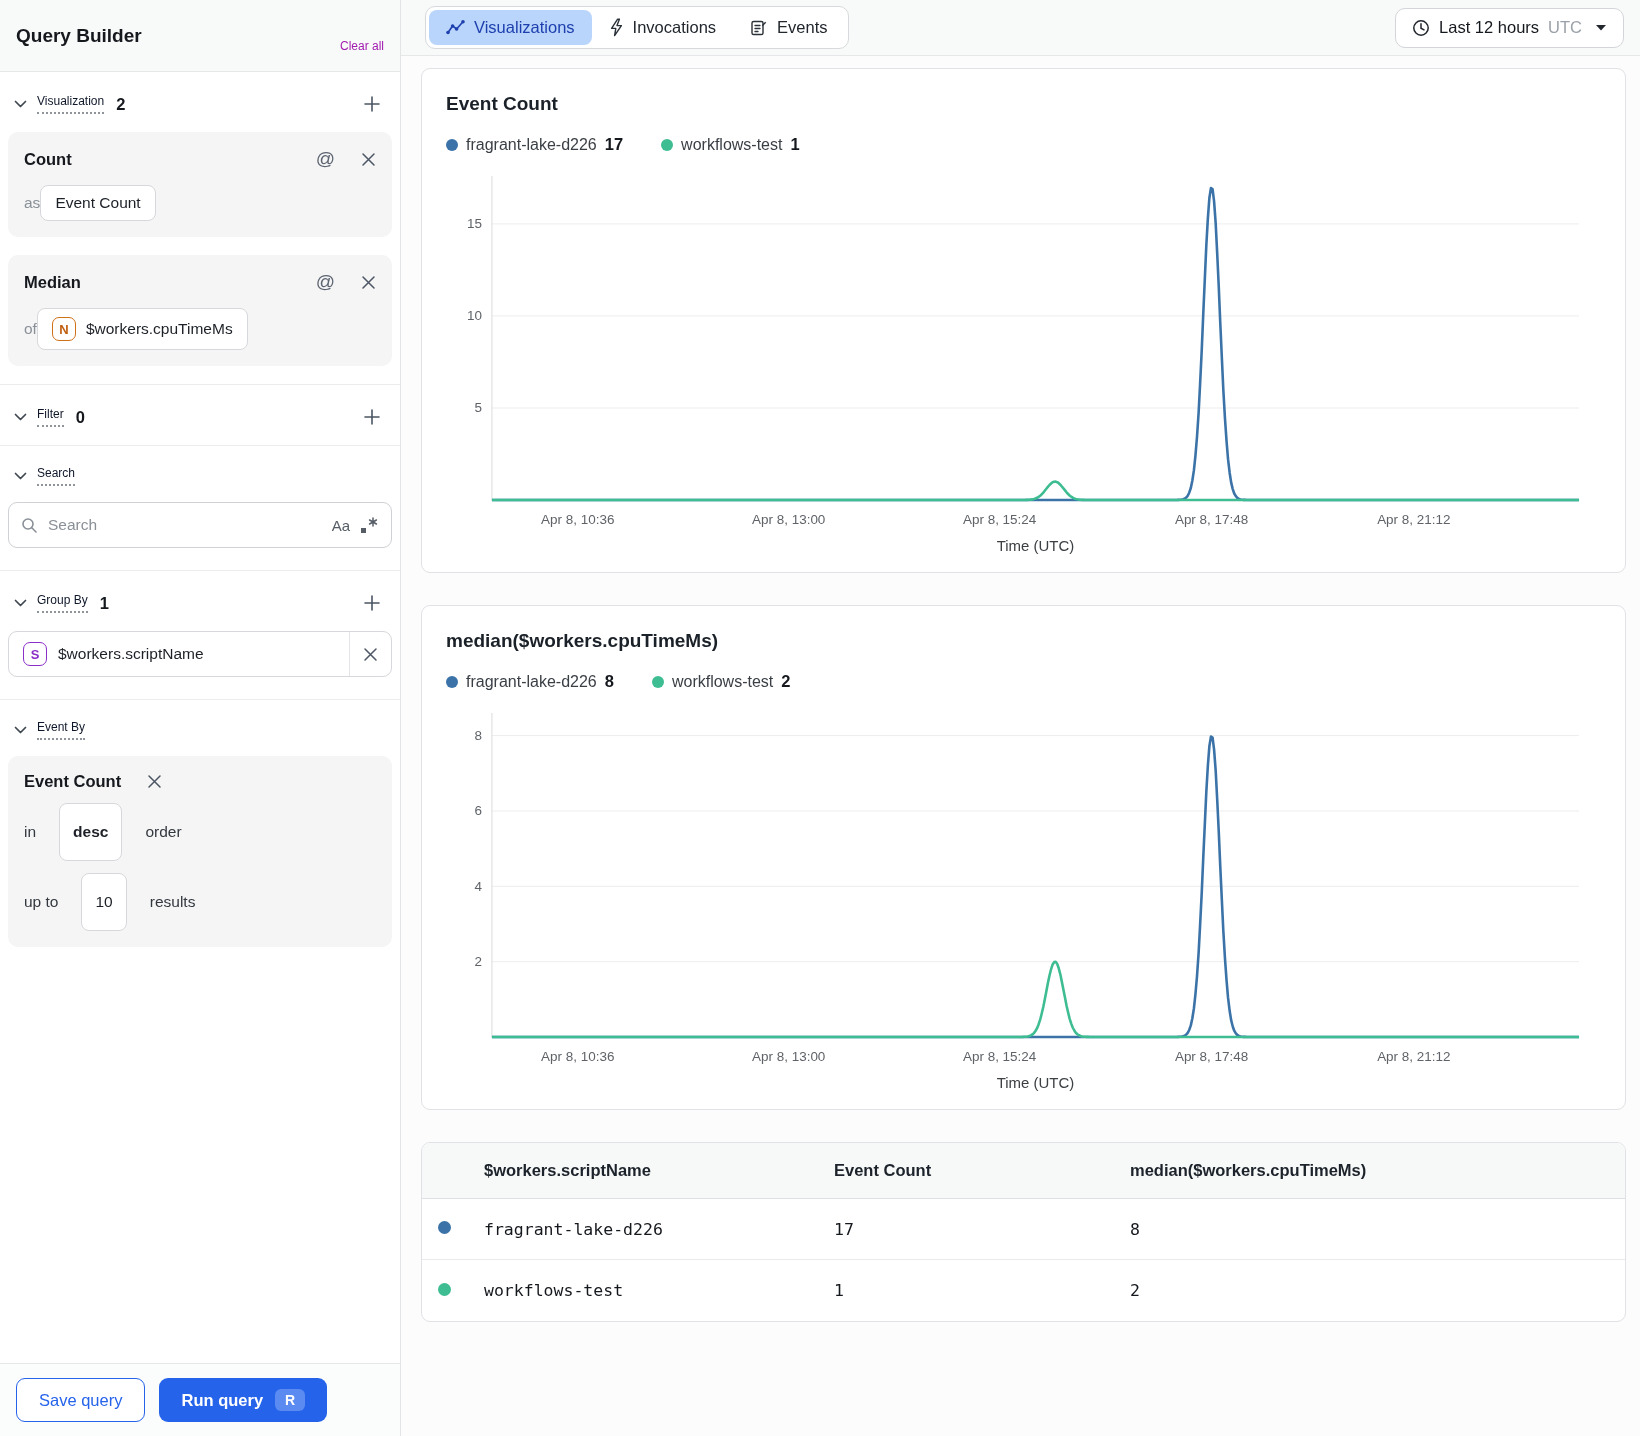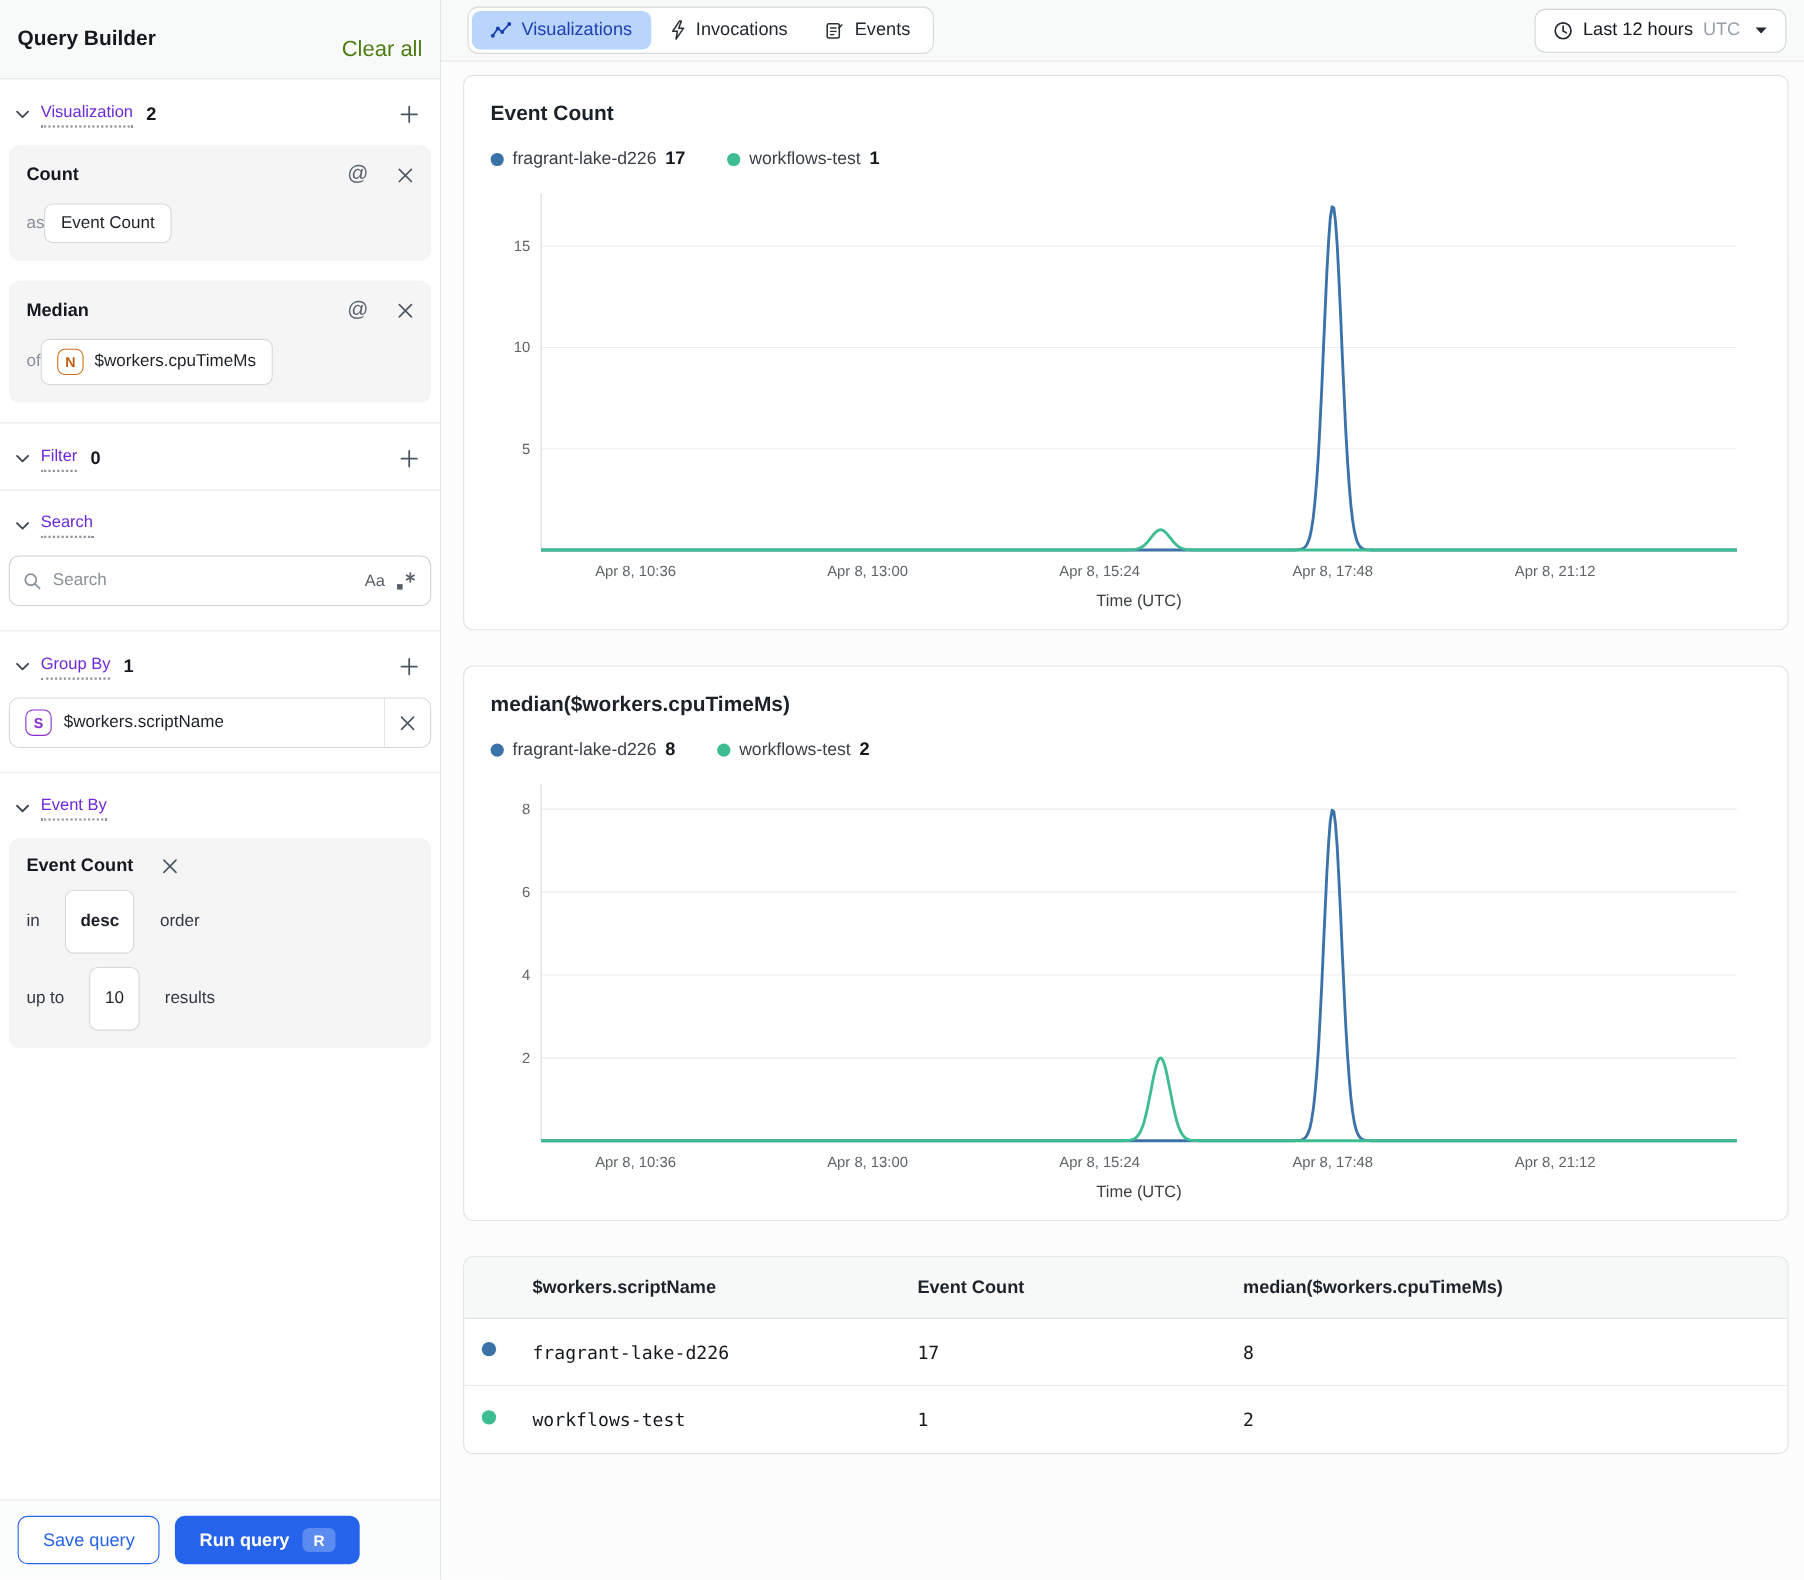--- a/index.html
+++ b/index.html
@@ -6,26 +6,26 @@
   html,body { width:1640px; height:1436px; overflow:hidden; }
   body {
     font-family: "Liberation Sans", "DejaVu Sans", sans-serif;
     color:#1f242b; background:#fff; display:flex;
     -webkit-font-smoothing:antialiased;
   }
   
   .sidebar { width:401px; min-width:401px; border-right:1px solid #e3e4e6; display:flex; flex-direction:column; background:#fff; }
   .sb-header { height:72px; display:flex; align-items:center; justify-content:space-between; padding:0 16px; border-bottom:1px solid #e6e7e9; background:#f8f9f9; }
   .sb-header h1 { font-size:19px; font-weight:700; color:#15181d; }
-  .clear-all { color:#4d7c0f; font-size:20px; cursor:pointer; text-decoration:none;margin-top:20px; }
+  .clear-all { color:#a21caf; font-size:12px; cursor:pointer; text-decoration:none;margin-top:20px; }
   .sb-scroll { flex:1; overflow:hidden; }
   .sb-section { border-bottom:1px solid #ececee; }
   .sec-head { display:flex; align-items:center; gap:10px; padding:20px 16px 16px 14px; }
   .chev { display:inline-flex; cursor:pointer; }
-  .sec-title { font-size:15px; color:#6d28d9; padding-bottom:4px; border-bottom:2px dotted #8f949a; }
+  .sec-title { font-size:12px; color:#0f172a; padding-bottom:4px; border-bottom:2px dotted #8f949a; }
   .sec-count { font-size:16.5px; font-weight:700; color:#15181d; margin-left:2px; }
   .plus { margin-left:auto; background:none; border:none; cursor:pointer; display:inline-flex; padding:2px; }
   .gcard { background:#f5f5f6; border-radius:10px; margin:0 8px 18px 8px; padding:16px; }
   .gcard-head { display:flex; align-items:center; }
   .gcard-title { font-size:16.5px; font-weight:600; color:#15181d; }
   .ic { margin-left:auto; display:inline-flex; align-items:center; background:none; border:none; cursor:pointer; }
   .ic.at { font-size:19px; color:#5c6470; margin-left:auto; }
   .gcard-head .x { margin-left:26px; }
   .gcard-row { display:flex; align-items:center; margin-top:15px; }
   .muted { color:#8a9097; font-size:15.5px; }

